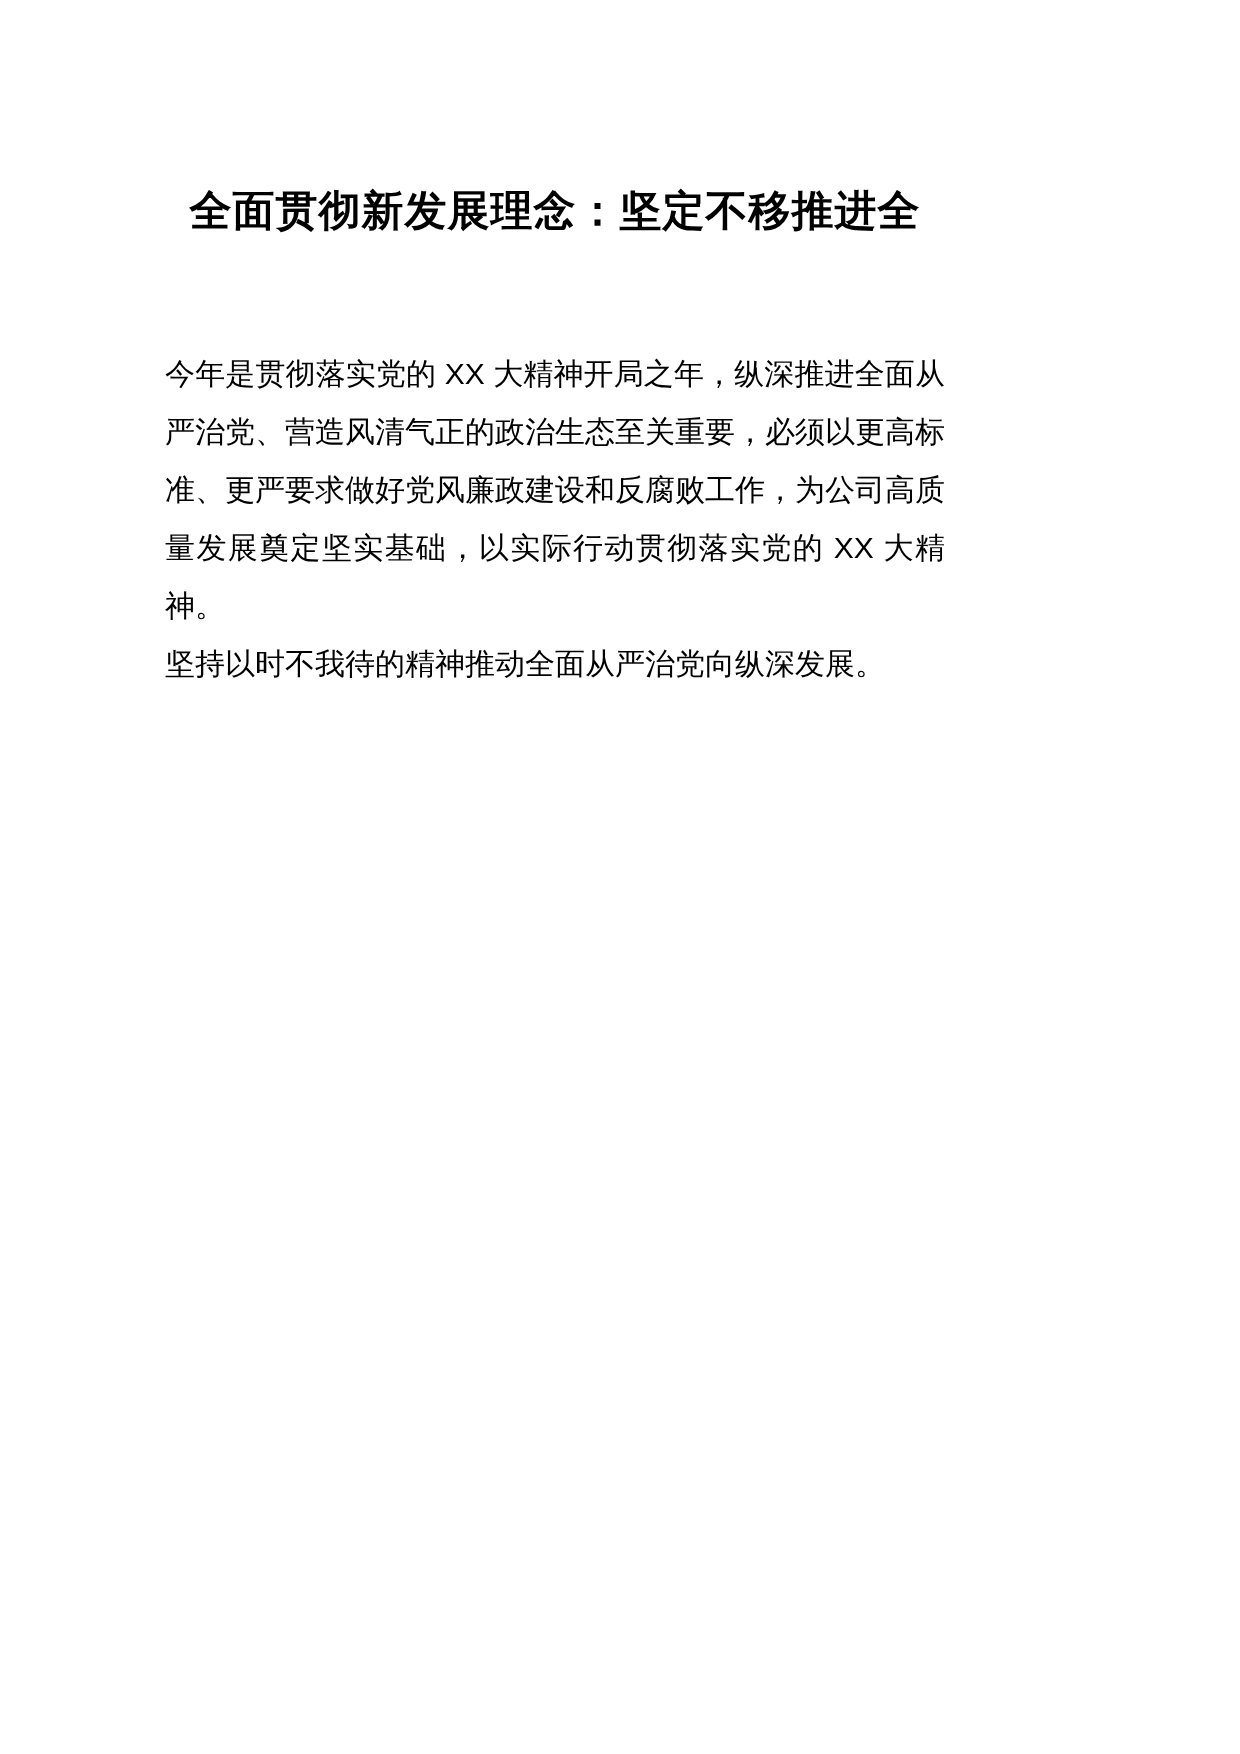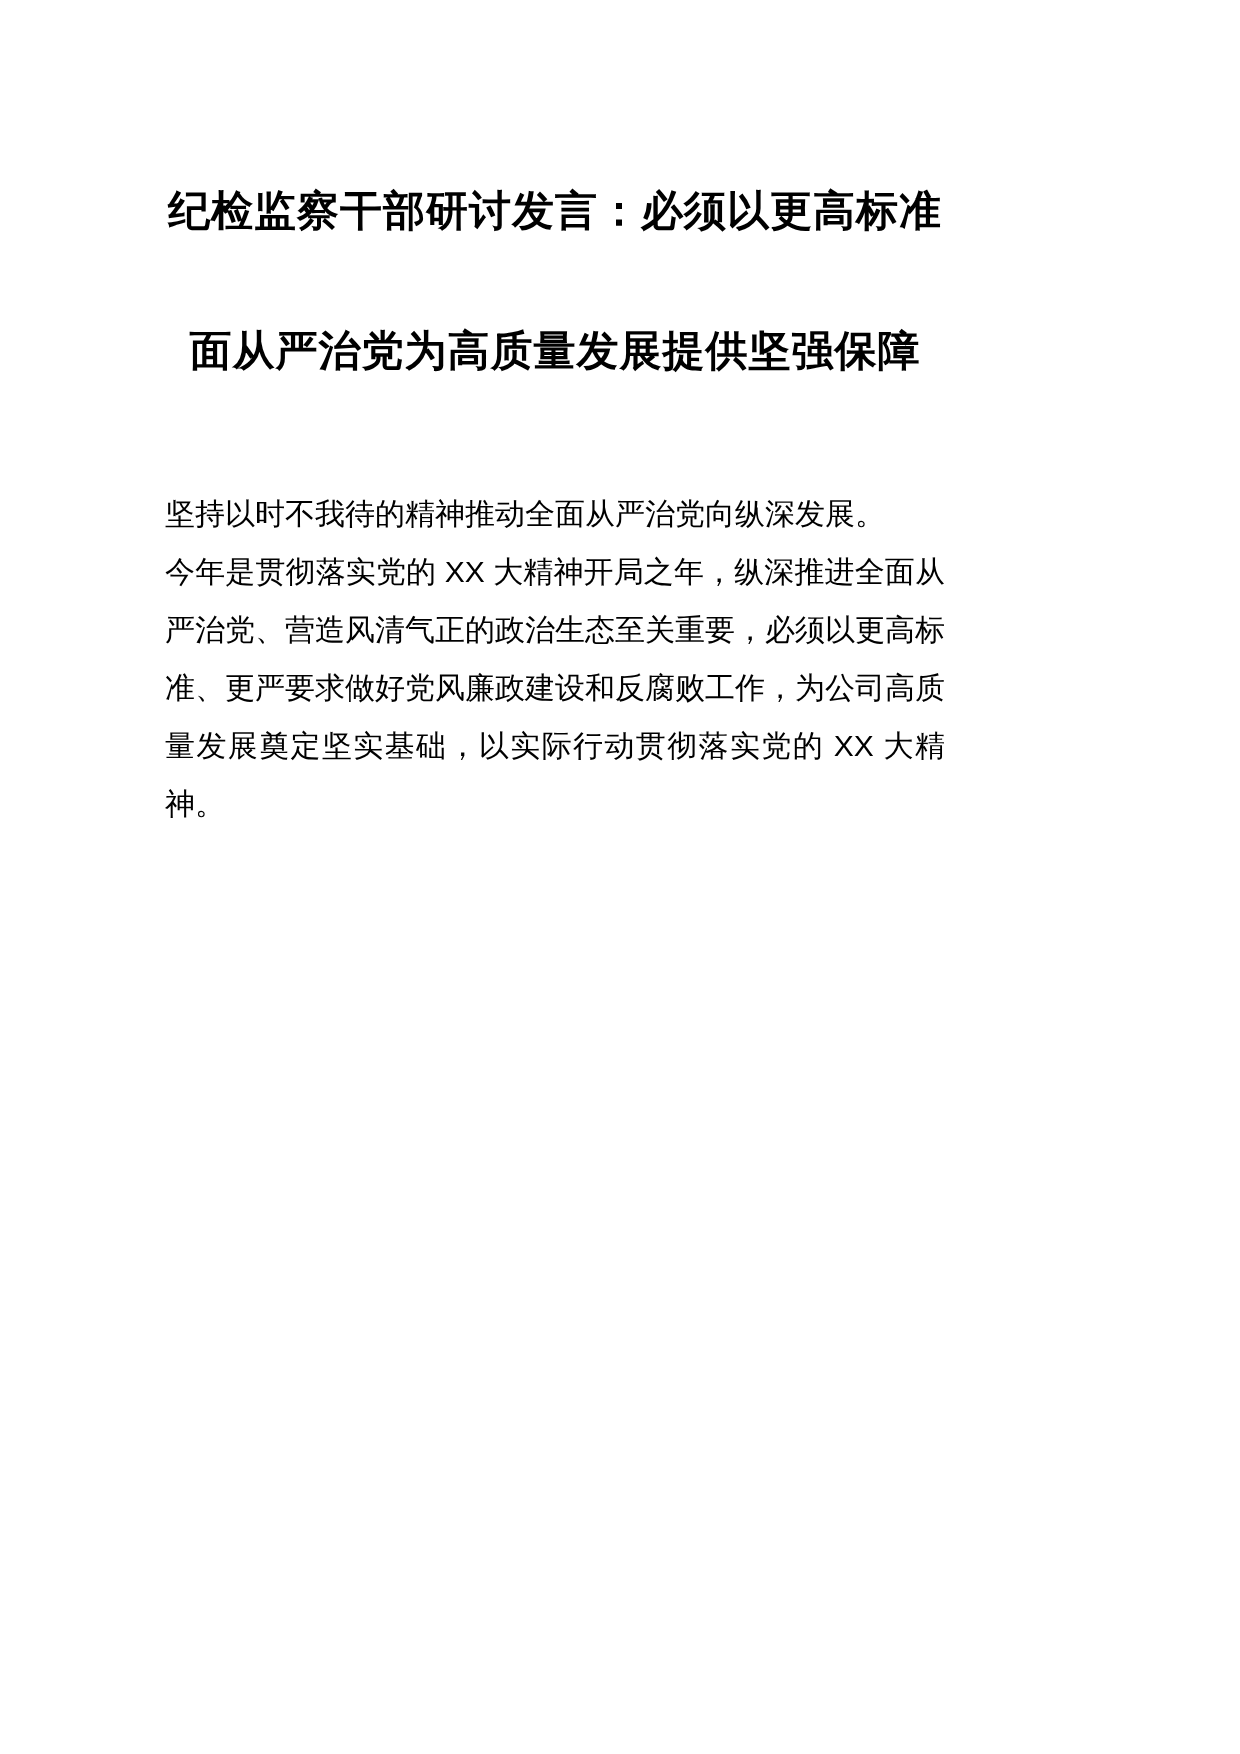--- a/index.html
+++ b/index.html
@@ -51,23 +51,22 @@
       text-align: justify;
     }
   </style>
 </head>
 <body>
 
 <div class="page">
   <div class="content-column">
 
     <h1 class="doc-title">
-      <span class="title-line">纪检监察干部研讨发言：必须以更高标准</span>
-      <span class="title-line">面从严治党为高质量发展提供坚强保障</span>
+      <span class="title-line">全面贯彻新发展理念：坚定不移推进全</span>
     </h1>
 
     <div class="doc-body">
+      <p>今年是贯彻落实党的 XX 大精神开局之年，纵深推进全面从严治党、营造风清气正的政治生态至关重要，必须以更高标准、更严要求做好党风廉政建设和反腐败工作，为公司高质量发展奠定坚实基础，以实际行动贯彻落实党的 XX 大精神。</p>
       <p>坚持以时不我待的精神推动全面从严治党向纵深发展。</p>
-      <p>今年是贯彻落实党的 XX 大精神开局之年，纵深推进全面从严治党、营造风清气正的政治生态至关重要，必须以更高标准、更严要求做好党风廉政建设和反腐败工作，为公司高质量发展奠定坚实基础，以实际行动贯彻落实党的 XX 大精神。</p>
     </div>
 
   </div>
 </div>
 
 </body></html>

